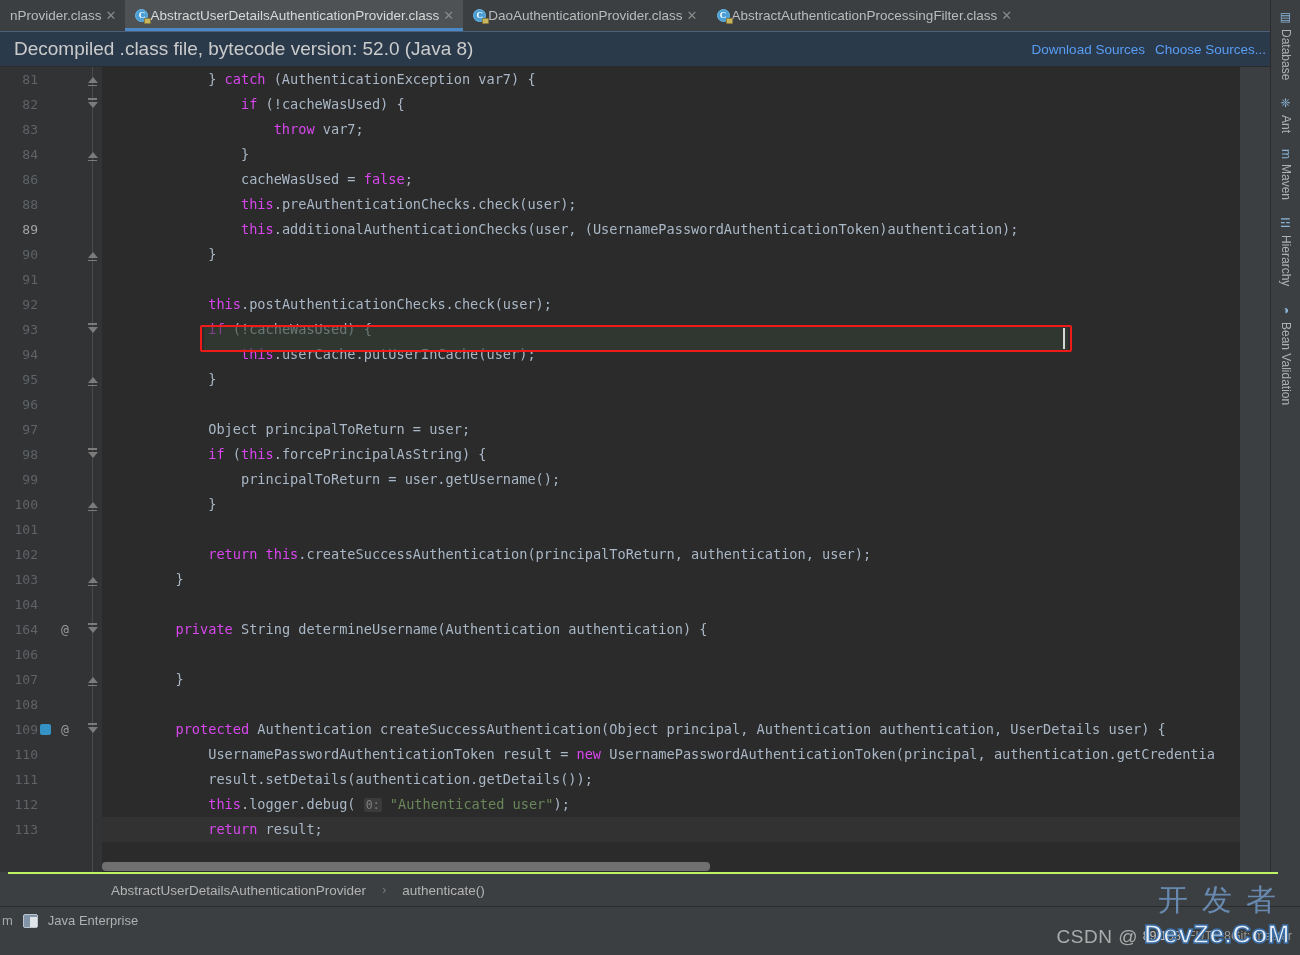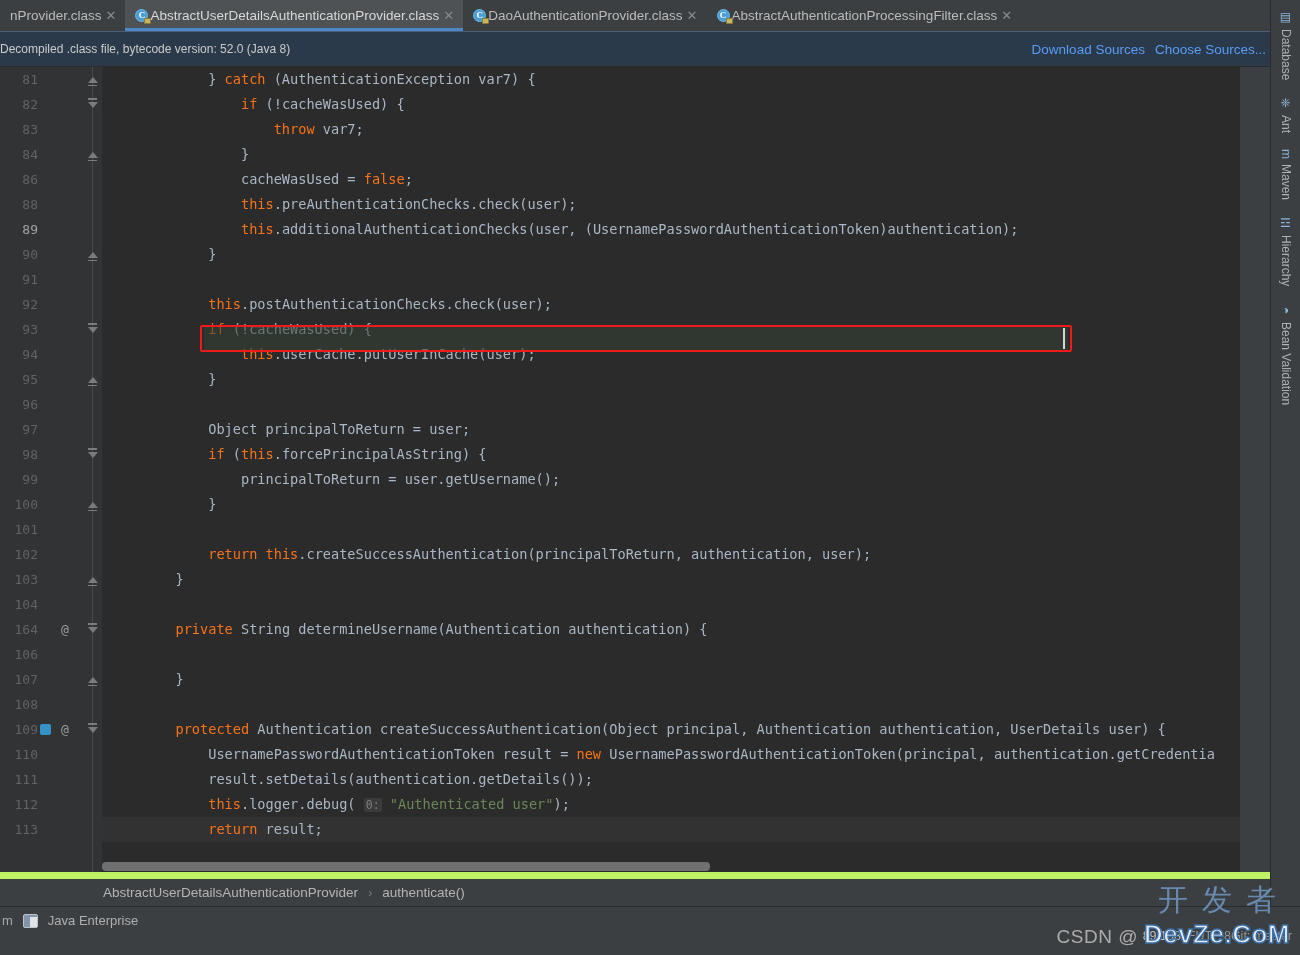--- a/index.html
+++ b/index.html
@@ -66,21 +66,21 @@
   .tab-overflow .lines { display: flex; flex-direction: column; gap: 1.5px; }
   .tab-overflow .lines i { display: block; width: 10px; height: 1.5px; background: #b9b9b9; }
 
   
   .notifybar {
     position: absolute; left: 0; top: 31px; width: 1270px; height: 36px;
     background: #2b3a4b;
     border-top: 1px solid #4a6079; border-bottom: 1px solid #2b2b2b;
     display: flex; align-items: center;
   }
-  .notify-text { font-size: 12px; color: #cbcbcb; }
+  .notify-text { font-size: 19px; color: #cbcbcb; padding-left: 14px; }
   .notify-links { margin-left: auto; display: flex; gap: 10px; padding-right: 4px; }
   .notify-links a { font-size: 13.5px; color: #589df6; text-decoration: none; cursor: pointer; }
 
   
   .editor {
     position: absolute; left: 0; top: 67px; width: 1240px; height: 805px;
     background: #2b2b2b; overflow: hidden;
   }
   .gutter-bg {
     position: absolute; left: 0; top: 0; width: 102px; height: 805px;
@@ -130,21 +130,21 @@
     border-right: 5px solid transparent; border-bottom: 6px solid #7b7b7b;
   }
   .fold .bar { position: absolute; width: 9px; height: 1.5px; background: #7b7b7b; }
   .fold.u .bar { bottom: 6px; }
   .fold.d .bar { top: 6px; }
   .code {
     position: absolute; left: 110px; color: #a9b7c6; white-space: pre;
   }
 
   
-  .kw  { color: #f97316; }
+  .kw  { color: #d946ef; }
   .str { color: #6a8759; }
   .hint {
     background: #3b3b3b; color: #808080; font-size: 11.5px;
     padding: 0 2px; border-radius: 2px;
   }
 
   
   .redbox {
     position: absolute; left: 200px; top: 258px;
     width: 872px; height: 27px;
@@ -192,24 +192,24 @@
   .rt-item {
     writing-mode: vertical-rl;
     display: flex; align-items: center; gap: 5px;
     font-size: 12px; color: #afb1b3;
     padding: 6px 0 10px 0; white-space: nowrap;
   }
   .rt-ic { font-size: 12px; color: #8ab4d8; transform: rotate(0deg); }
 
   
   .breadcrumb {
-    position: absolute; left: 0; top: 872px; width: 1270px; height: 34px;
-    background: #3c3f41; border-top: 7px solid #bef264;
+    position: absolute; left: 8px; top: 872px; width: 1270px; height: 34px;
+    background: #3c3f41; border-top: 2px solid #bef264;
     display: flex; align-items: center; padding-left: 103px;
-    font-size: 13.5px; color: #b4b4b4; gap: 10px;
+    font-size: 13.5px; color: #b4b4b4; gap: 16px;
   }
   .bc-sep { color: #7c7c7c; font-size: 12px; }
 
   
   .statusbar {
     position: absolute; left: 0; top: 906px; width: 1300px; height: 49px;
     background: #3c3f41; border-top: 1px solid #2b2b2b;
   }
   .sb-left {
     position: absolute; left: 0; top: 6px; display: flex; align-items: center;

